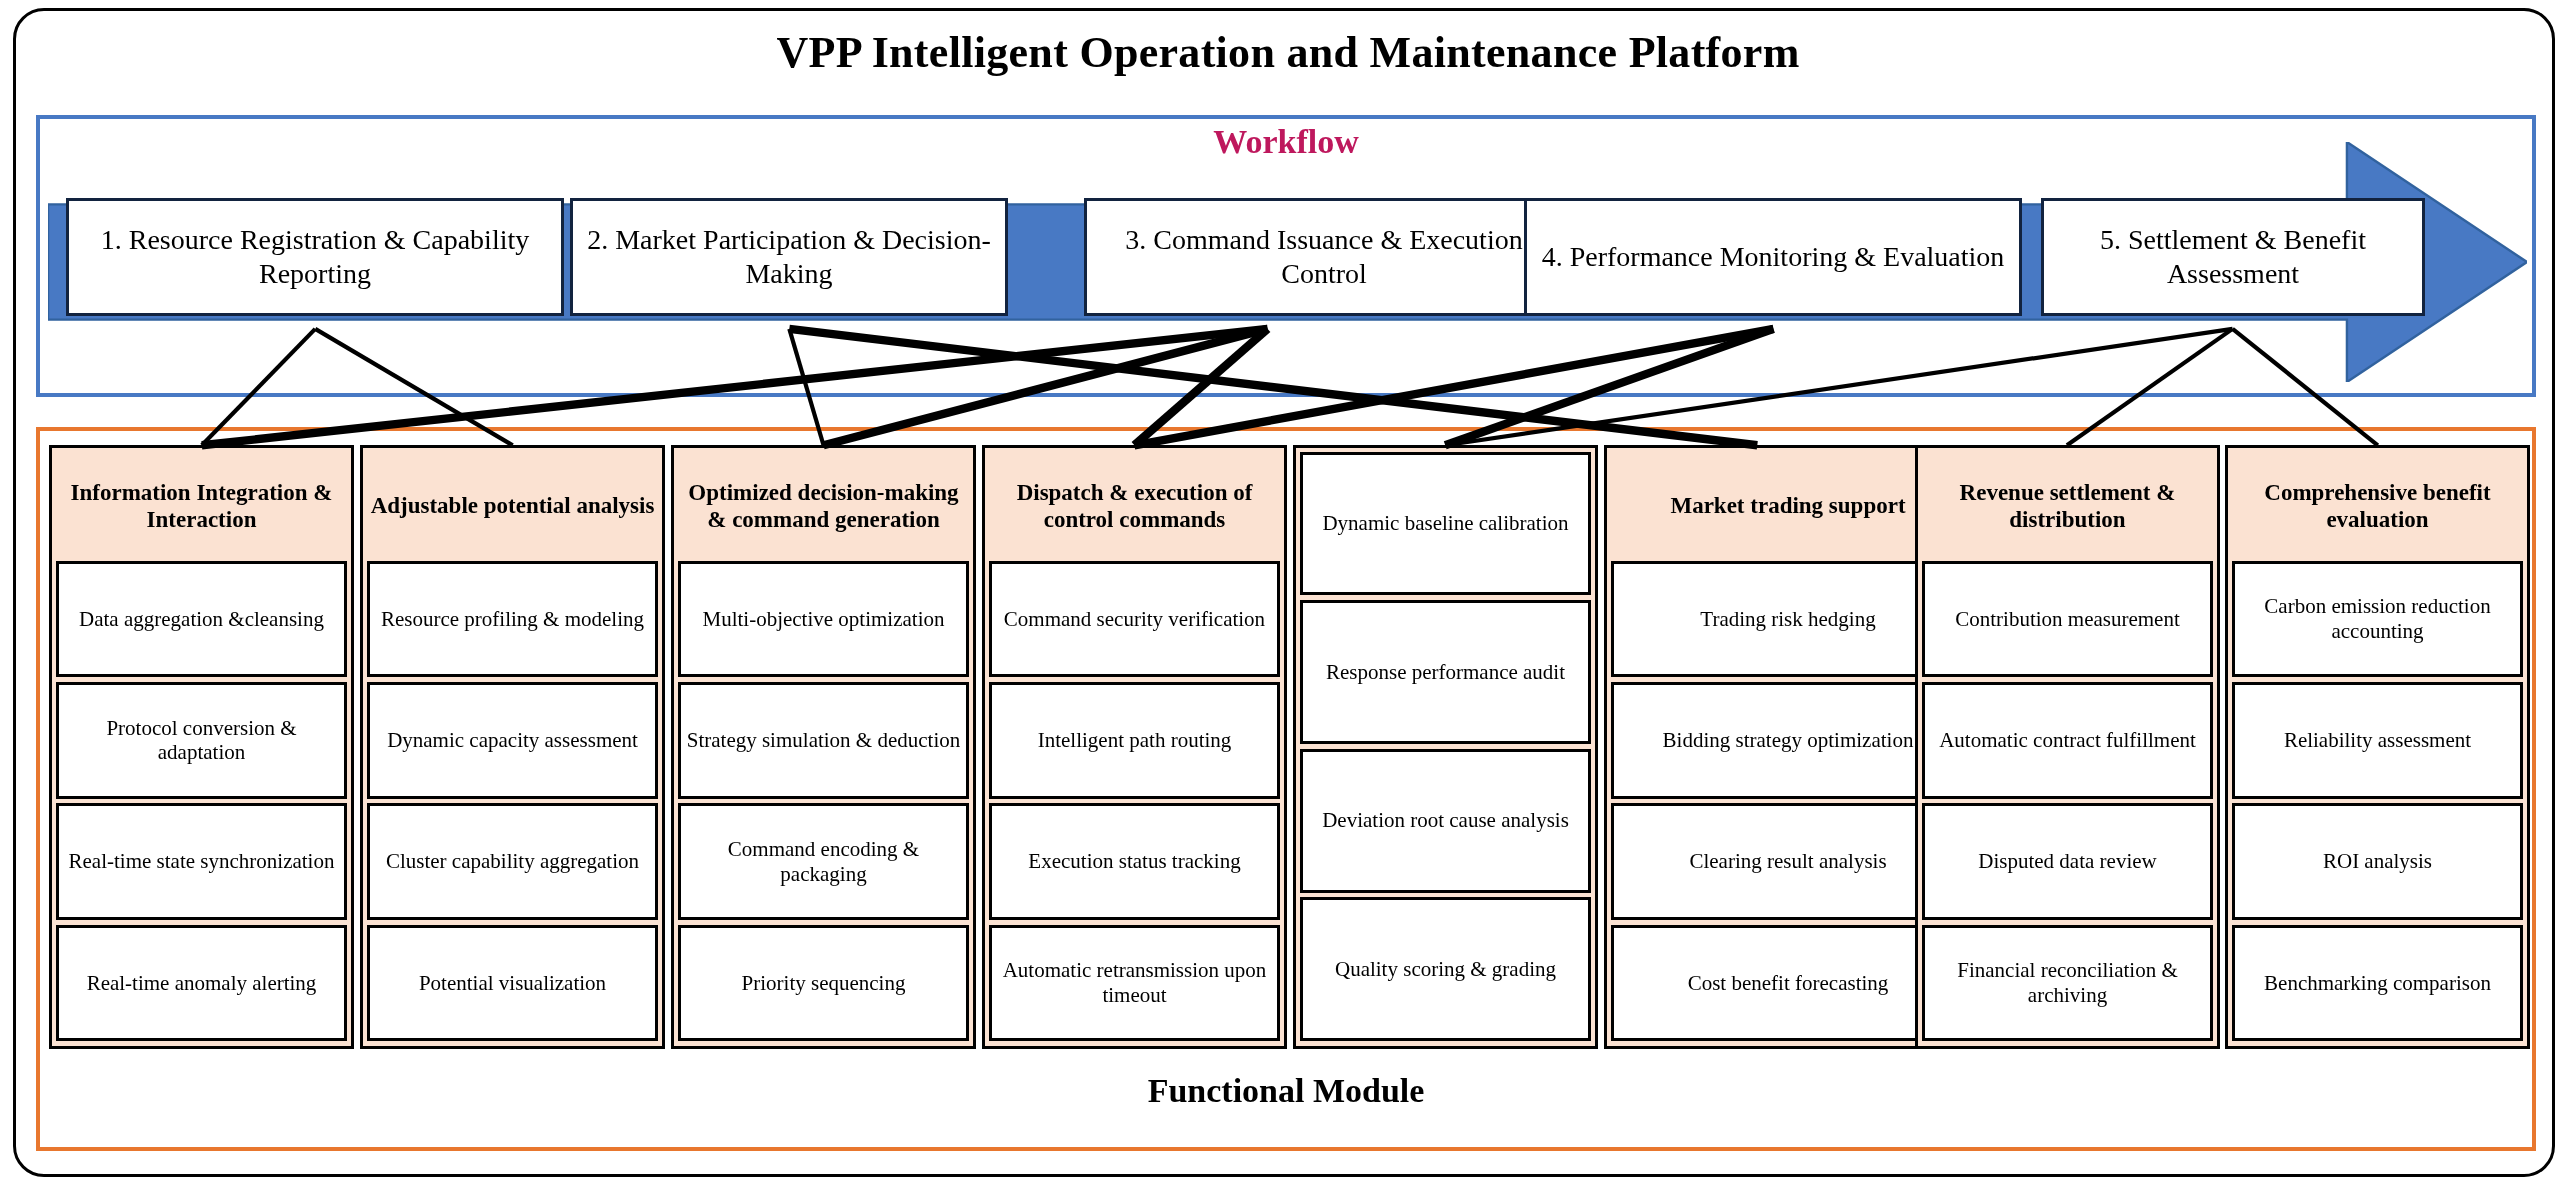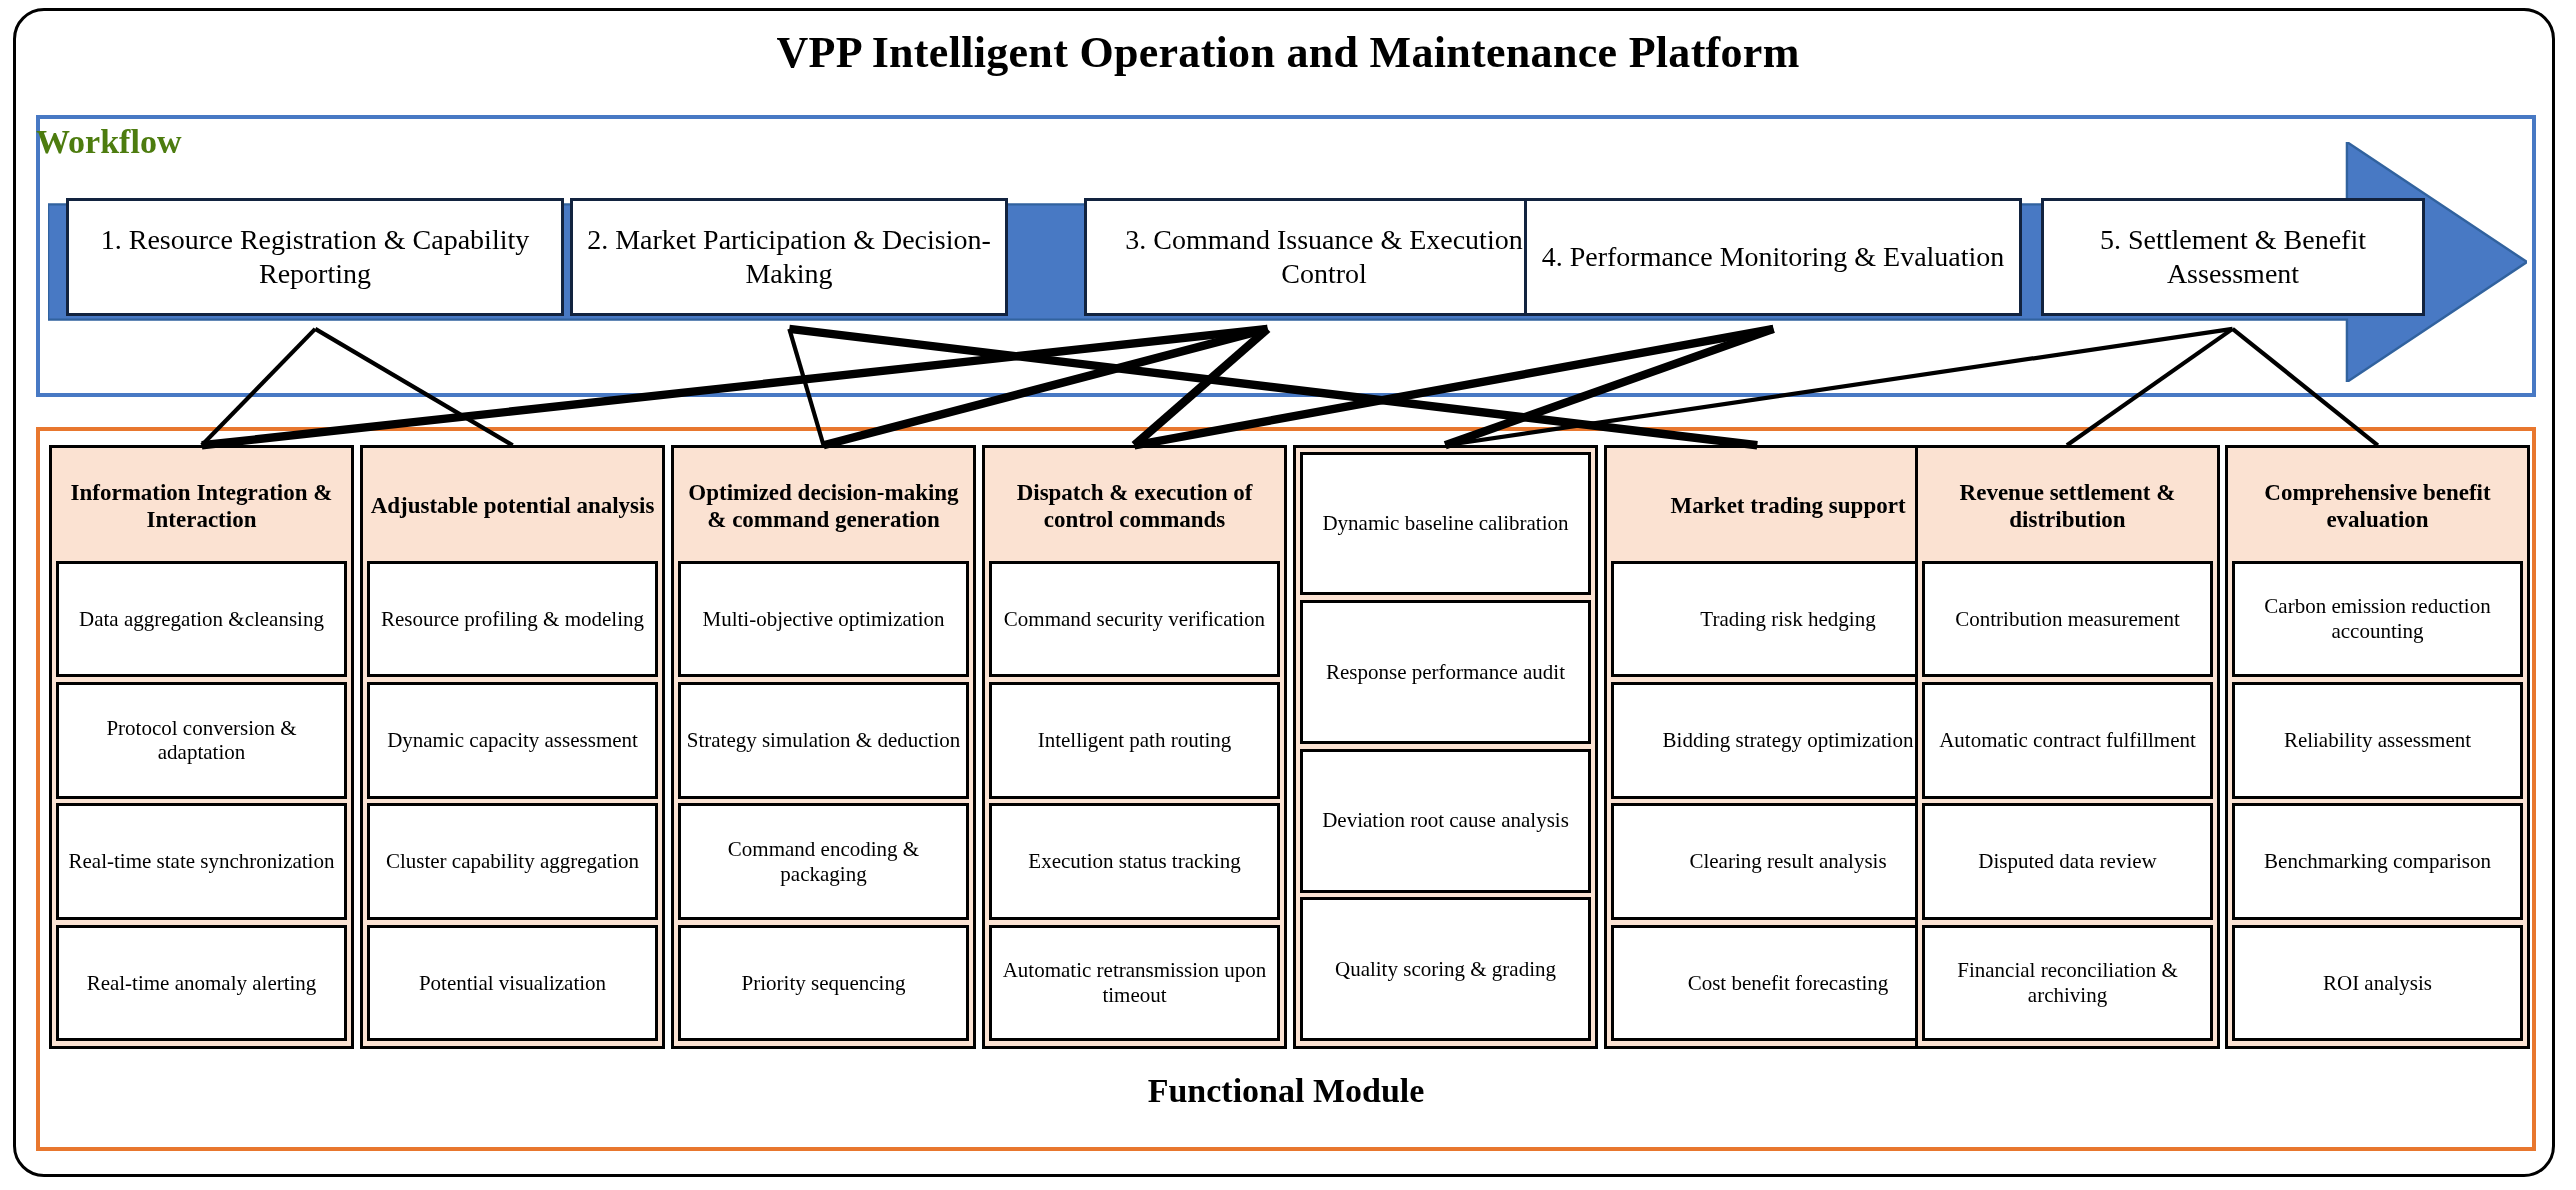--- a/index.html
+++ b/index.html
@@ -18,22 +18,22 @@
     position:absolute;left:0;top:31px;width:2576px;text-align:center;
     font-size:44px;font-weight:bold;color:#000;letter-spacing:0.3px;
     line-height:1;
   }
   
   #workflow-panel{
     position:absolute;left:36px;top:115px;width:2500px;height:282px;
     border:4.2px solid #4879c4;box-sizing:border-box;background:#fff;
   }
   #workflow-label{
-    position:absolute;left:36px;top:125px;width:2500px;
-    font-size:34px;font-weight:bold;color:#4d7c0f;line-height:1;
+    position:absolute;left:36px;top:125px;width:2500px;text-align:center;
+    font-size:34px;font-weight:bold;color:#be185d;line-height:1;
   }
   
   #workflow-arrow{position:absolute;left:48px;top:142px;width:2479px;height:240px;}
   
   .stage-box{
     position:absolute;top:198px;height:118px;
     background:#ffffff;border:3.6px solid #12233f;box-sizing:border-box;
     display:flex;align-items:center;justify-content:center;text-align:center;
     font-size:28px;color:#000;line-height:1.22;padding:0 4.8px;
   }
@@ -173,22 +173,22 @@
     <div class="module-item">Disputed data review</div>
     <div class="module-item">Financial reconciliation &amp; archiving</div>
   </div>
 </div>
 
 <div class="module-col" id="col-7">
   <div class="module-title">Comprehensive benefit evaluation</div>
   <div class="module-items">
     <div class="module-item">Carbon emission reduction accounting</div>
     <div class="module-item">Reliability assessment</div>
+    <div class="module-item">ROI analysis</div>
     <div class="module-item">Benchmarking comparison</div>
-    <div class="module-item">ROI analysis</div>
   </div>
 </div>
 
 <svg id="connectors" viewBox="0 0 4292 1983">
   <g stroke="#000" fill="none" stroke-width="7">
 
     <line x1="525" y1="548" x2="336" y2="742"></line>
     <line x1="525" y1="548" x2="854" y2="742"></line>
 
     <line x1="1315" y1="548" x2="1372" y2="742"></line>

